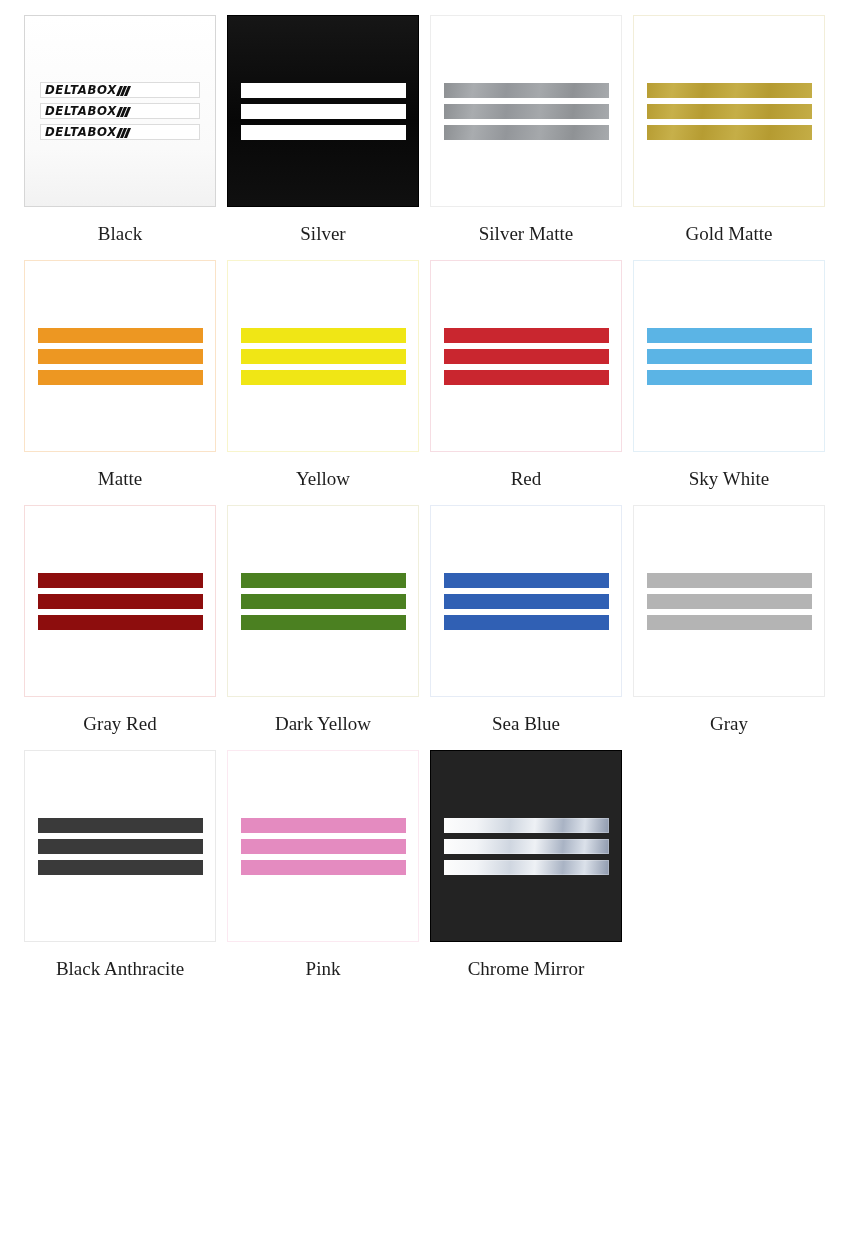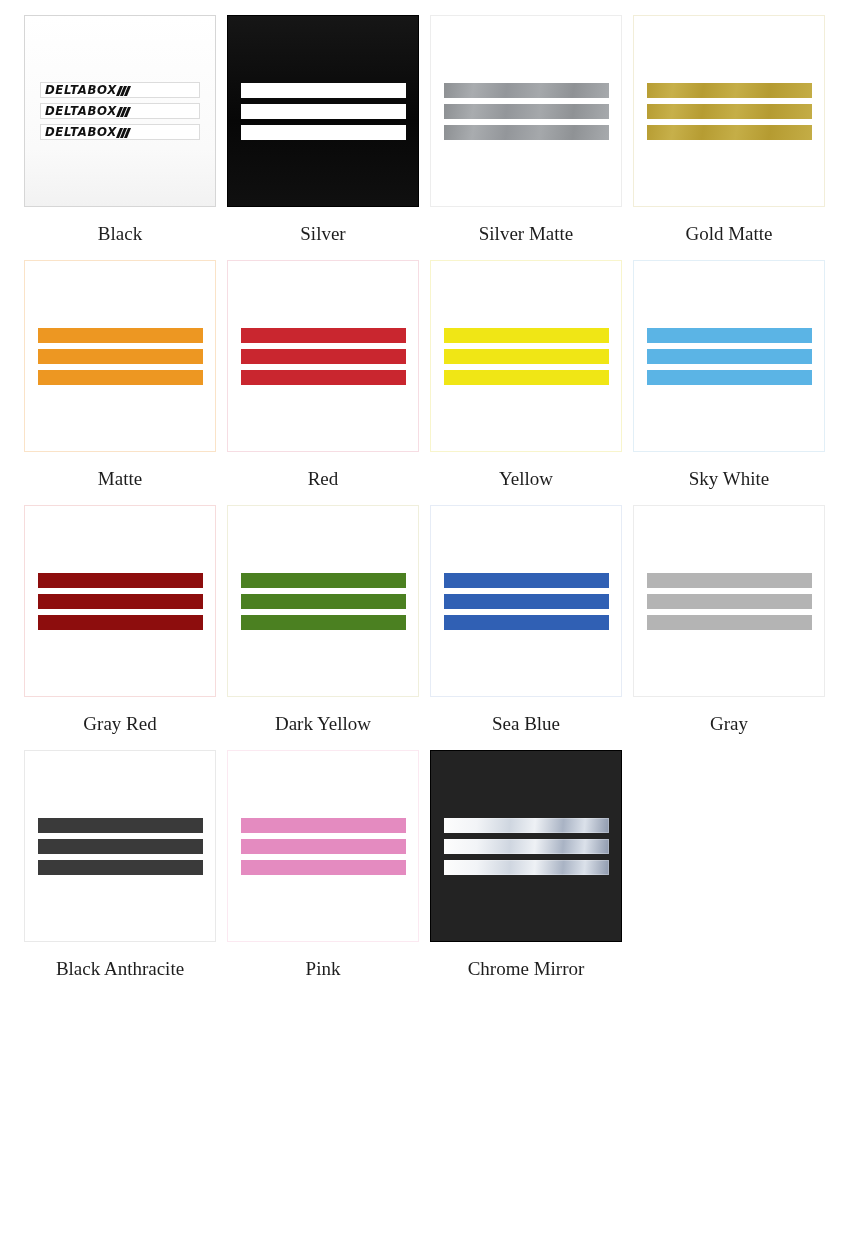--- a/index.html
+++ b/index.html
@@ -165,40 +165,40 @@
       <div class="swatch-tile" style="background: rgb(255, 255, 255); border-color: rgb(250, 227, 200);">
         <div class="stripes">
           <div class="stripe" style="background: rgb(237, 151, 34);"></div>
           <div class="stripe" style="background: rgb(237, 151, 34);"></div>
           <div class="stripe" style="background: rgb(237, 151, 34);"></div>
         </div>
       </div>
       <div class="swatch-label">Matte</div>
     </div>
     <div class="swatch-cell">
+      <div class="swatch-tile" style="background: rgb(255, 255, 255); border-color: rgb(248, 245, 204);">
+        <div class="stripes">
+          <div class="stripe" style="background: rgb(240, 230, 21);"></div>
+          <div class="stripe" style="background: rgb(240, 230, 21);"></div>
+          <div class="stripe" style="background: rgb(240, 230, 21);"></div>
+        </div>
+      </div>
+      <div class="swatch-label">Yellow</div>
+    </div>
+    <div class="swatch-cell">
       <div class="swatch-tile" style="background: rgb(255, 255, 255); border-color: rgb(246, 221, 227);">
         <div class="stripes">
           <div class="stripe" style="background: rgb(201, 38, 47);"></div>
           <div class="stripe" style="background: rgb(201, 38, 47);"></div>
           <div class="stripe" style="background: rgb(201, 38, 47);"></div>
         </div>
       </div>
       <div class="swatch-label">Red</div>
     </div>
     <div class="swatch-cell">
-      <div class="swatch-tile" style="background: rgb(255, 255, 255); border-color: rgb(248, 245, 204);">
-        <div class="stripes">
-          <div class="stripe" style="background: rgb(240, 230, 21);"></div>
-          <div class="stripe" style="background: rgb(240, 230, 21);"></div>
-          <div class="stripe" style="background: rgb(240, 230, 21);"></div>
-        </div>
-      </div>
-      <div class="swatch-label">Yellow</div>
-    </div>
-    <div class="swatch-cell">
       <div class="swatch-tile" style="background: rgb(255, 255, 255); border-color: rgb(226, 239, 247);">
         <div class="stripes">
           <div class="stripe" style="background: rgb(91, 180, 229);"></div>
           <div class="stripe" style="background: rgb(91, 180, 229);"></div>
           <div class="stripe" style="background: rgb(91, 180, 229);"></div>
         </div>
       </div>
       <div class="swatch-label">Sky White</div>
     </div>
     <div class="swatch-cell">

